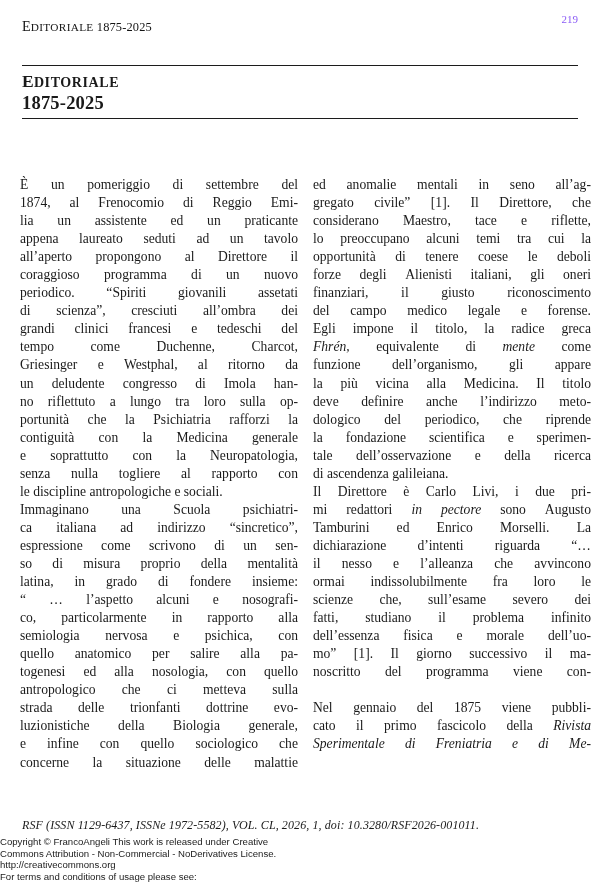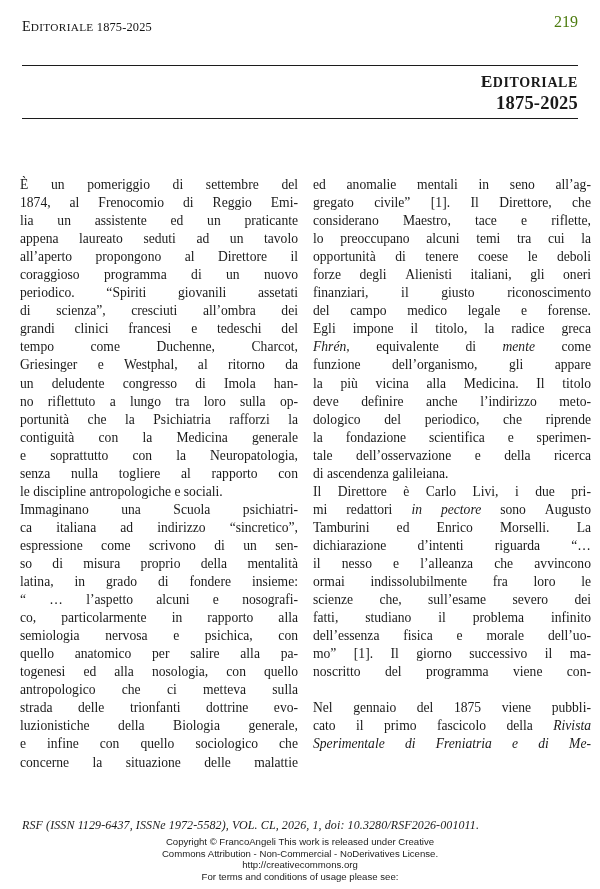--- a/index.html
+++ b/index.html
@@ -43,41 +43,41 @@
     font-size: 14.2px;
   }
   .smallcaps-rest {
     font-size: 11.3px;
     letter-spacing: 0.3px;
   }
   .rh-right {
     position: absolute;
     right: 0;
     top: -3px;
-    font-size: 16px;
-    color: #4d7c0f;
+    font-size: 11px;
+    color: #8b5cf6;
   }
 
   
   .rule {
     position: absolute;
     left: 22px;
     width: 556px;
     height: 0;
     border-top: 1.4px solid #1c1c1c;
   }
   .rule-top { top: 65px; }
   .rule-bottom { top: 118px; }
 
   .title-block {
     position: absolute;
     left: 22px;
     width: 556px;
     top: 72px;
-    text-align: right;
+    text-align: left;
   }
   .title-line1 {
     font-weight: bold;
     font-size: 15.5px;
     letter-spacing: 0.2px;
     line-height: 19px;
   }
   .title-line1 .tc-first { font-size: 17.5px; }
   .title-line1 .tc-rest { font-size: 14px; letter-spacing: 0.6px; }
   .title-line2 {
@@ -125,21 +125,20 @@
     font-size: 12px;
     letter-spacing: 0.1px;
     color: #1a1a1a;
     white-space: nowrap;
   }
   .footer-cc {
     position: absolute;
     left: 0;
     width: 600px;
     top: 836px;
-    text-align: center;
     font-family: "Liberation Sans", "DejaVu Sans", sans-serif;
     font-size: 9.6px;
     line-height: 11.6px;
     color: #222222;
   }
   .footer-cc div { white-space: nowrap; }
 </style>
 </head>
 <body>
 

